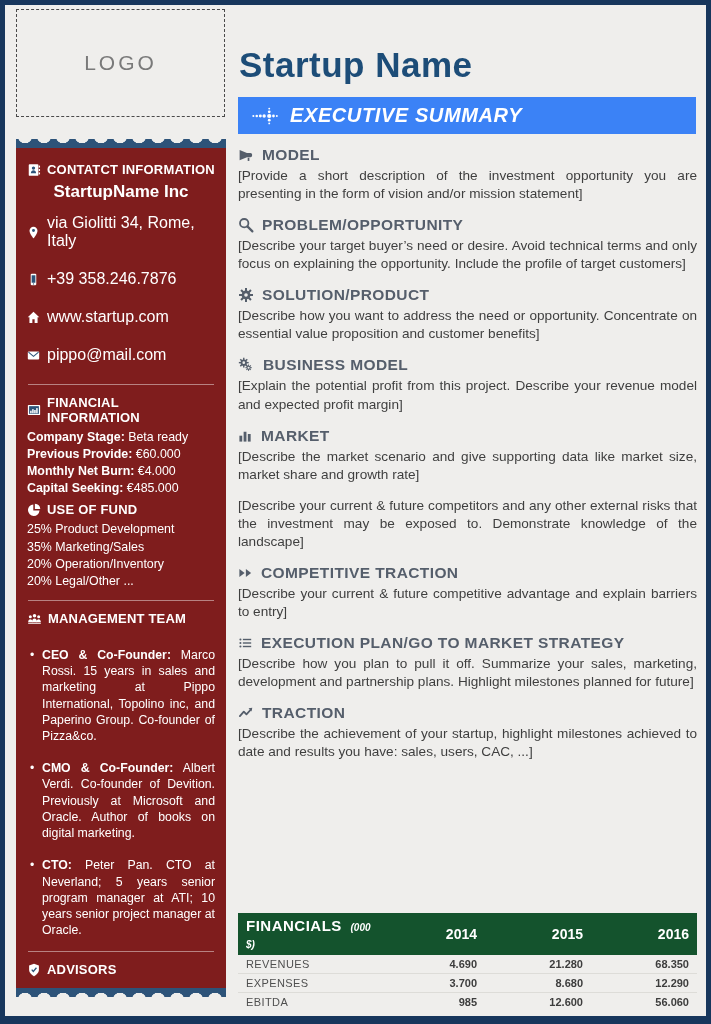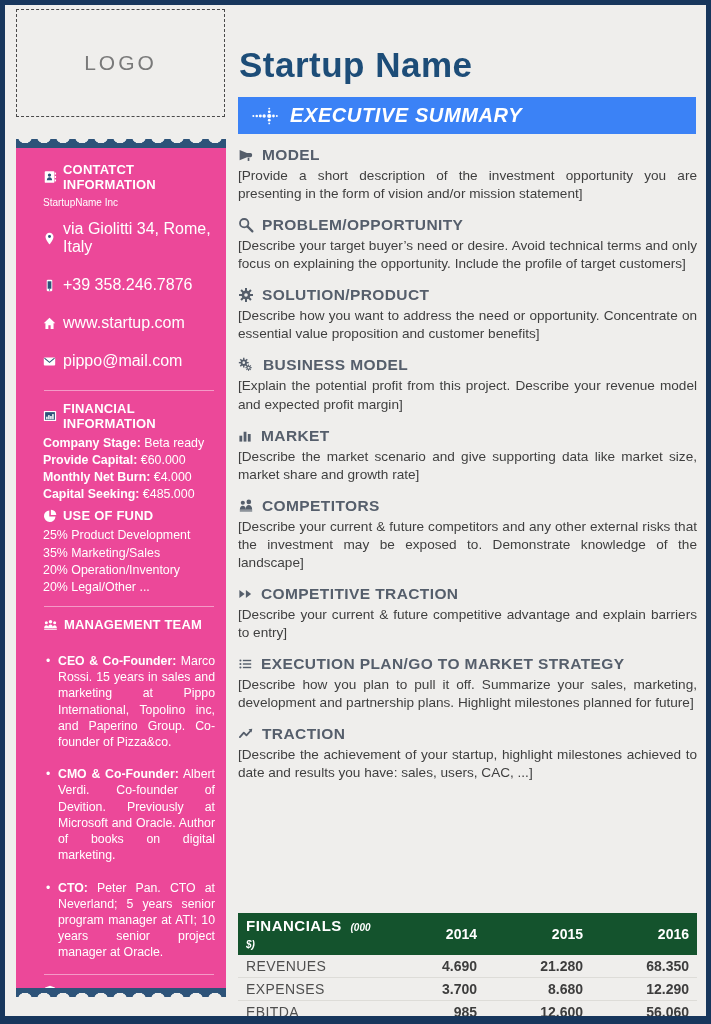--- a/index.html
+++ b/index.html
@@ -33,29 +33,29 @@
     height:9px;
     background:radial-gradient(circle at 9px -3px, rgba(0,0,0,0) 7px, #2d5379 7.5px);
     background-size:19px 9px; background-repeat:repeat-x;
   }
   .sb-perf-bot {
     height:9px;
     background:radial-gradient(circle at 9px 12px, rgba(0,0,0,0) 7px, #2d5379 7.5px);
     background-size:19px 9px; background-repeat:repeat-x;
   }
   .sb-body {
-    background:#ec4899; height:840px; box-sizing:border-box;
-    padding:9px 11px 4px 27px; display:flex; flex-direction:column; overflow:hidden;
+    background:#7f1d1d; height:840px; box-sizing:border-box;
+    padding:9px 11px 4px 11px; display:flex; flex-direction:column; overflow:hidden;
   }
   .sb-head {
     display:flex; align-items:center; gap:6px;
     font-weight:700; font-size:13px; letter-spacing:.2px; margin:5px 0 4px;
   }
   .sb-head svg { flex:0 0 auto; }
-  .sb-company { font-size:10px; font-weight:400; margin:1px 0 2px; }
+  .sb-company { text-align:center; font-size:17px; font-weight:700; margin:1px 0 2px; }
   .sb-line { display:flex; align-items:center; gap:7px; font-size:16px; margin:10px 0; }
   .sb-line svg { flex:0 0 auto; }
   .sb-kv { font-size:12.4px; line-height:1.38; }
   .sb-kv b { font-weight:700; }
   .sb-plain { font-size:12.4px; line-height:1.38; }
   .sb-divider { border:none; border-top:1px solid rgba(255,255,255,.45); margin:10px 1px 5px; }
   .sb-gap { height:8px; }
   ul.sb-list { margin:1px 0 0; padding:0 0 0 15px; list-style:none; }
   ul.sb-list li { position:relative; font-size:12.3px; line-height:1.32; text-align:justify; margin-bottom:3px;margin-top:16px; }
   ul.sb-list li::before { content:"\2022"; position:absolute; left:-12px; top:0; }
@@ -74,21 +74,21 @@
   }
 
   
   .fin-table { position:absolute; left:233px; top:908px; width:459px; }
   .fin-table table { width:100%; border-collapse:collapse; }
   .fin-table thead tr { background:#14532d; color:#fff; }
   .fin-table th { padding:4px 8px 4px 8px; font-weight:700; }
   .fin-table th.lbl { text-align:left; font-size:15px; letter-spacing:.5px; }
   .fin-table th.lbl .suffix { font-size:10px; font-style:italic; letter-spacing:0; margin-left:4px; }
   .fin-table th.year { text-align:right; width:90px; font-size:14px; font-weight:600; }
-  .fin-table td { padding:3px 8px; border-bottom:1px solid #dddcd8; font-size:14px; }
+  .fin-table td { padding:3px 8px; border-bottom:1px solid #dddcd8; font-size:11px; }
   .fin-table td.rowlbl { color:#4f4f4f; letter-spacing:.4px; }
   .fin-table td.num { text-align:right; font-weight:700; color:#3d3d3d; }
   .fin-table tbody tr:last-child td { border-bottom:none; }
 
   .ic { color:inherit; }
 </style>
 </head>
 <body>
 
 <div class="page">
@@ -170,21 +170,21 @@
             <rect x="1" y="2.2" width="14" height="11.6" rx="0.8" fill="#fff"></rect>
             <rect x="2.4" y="3.6" width="11.2" height="8.8" fill="#2d5379"></rect>
             <rect x="3.6" y="8.8" width="1.7" height="3" fill="#fff"></rect>
             <rect x="5.9" y="7" width="1.7" height="4.8" fill="#fff"></rect>
             <rect x="8.2" y="8" width="1.7" height="3.8" fill="#fff"></rect>
             <rect x="10.5" y="5.8" width="1.7" height="6" fill="#fff"></rect>
           </svg>
         <span>FINANCIAL INFORMATION</span>
       </div>
       <div class="sb-kv"><b>Company Stage:</b> <span>Beta ready</span></div>
-      <div class="sb-kv"><b>Provide Capital:</b> <span>€60.000</span></div>
+      <div class="sb-kv"><b>Previous Provide:</b> <span>€60.000</span></div>
       <div class="sb-kv"><b>Monthly Net Burn:</b> <span>€4.000</span></div>
       <div class="sb-kv"><b>Capital Seeking:</b> <span>€485.000</span></div>
 
       <div class="sb-gap"></div>
 
       <div class="sb-head">
         <svg width="14" height="14" viewBox="0 0 16 16">
             <path fill="#fff" d="M7.2 1.6 A6.6 6.6 0 1 0 14.3 8.6 L7.2 8.6 Z"></path>
             <path fill="#fff" d="M9 0.8 A6.6 6.6 0 0 1 15.2 6.8 L9 6.8 Z"></path>
           </svg>
@@ -312,32 +312,20 @@
               <rect x="6" y="4" width="3" height="10.5"></rect>
               <rect x="10.5" y="6.4" width="3" height="8.1"></rect>
             </g>
           </svg>
         <span>MARKET</span>
       </h2>
       <p class="sec-body">[Describe the market scenario and give supporting data like market size, market share and growth rate]</p>
     </section>
 
     <section class="section">
-      <h2 class="sec-title">
-        <svg class="ic" width="16" height="15" viewBox="0 0 16 16">
-            <g fill="currentColor">
-              <circle cx="4.6" cy="5" r="2.2"></circle>
-              <path d="M1.4 12.4 C1.4 9.9 2.8 8.2 4.6 8.2 C6.4 8.2 7.8 9.9 7.8 12.4 Z"></path>
-              <circle cx="11" cy="4.2" r="2.5"></circle>
-              <path d="M7.4 12.4 C7.4 9.5 9 7.5 11 7.5 C13 7.5 14.6 9.5 14.6 12.4 Z"></path>
-              <rect x="1.4" y="13.2" width="13.2" height="1.2"></rect>
-            </g>
-          </svg>
-        <span>COMPETITORS</span>
-      </h2>
       <p class="sec-body">[Describe your current &amp; future competitors and any other external risks that the investment may be exposed to. Demonstrate knowledge of the landscape]</p>
     </section>
 
     <section class="section">
       <h2 class="sec-title">
         <svg class="ic" width="15" height="14" viewBox="0 0 16 16">
             <g fill="currentColor">
               <polygon points="1,3.5 7,8 1,12.5"></polygon>
               <polygon points="8.4,3.5 14.4,8 8.4,12.5"></polygon>
             </g>

